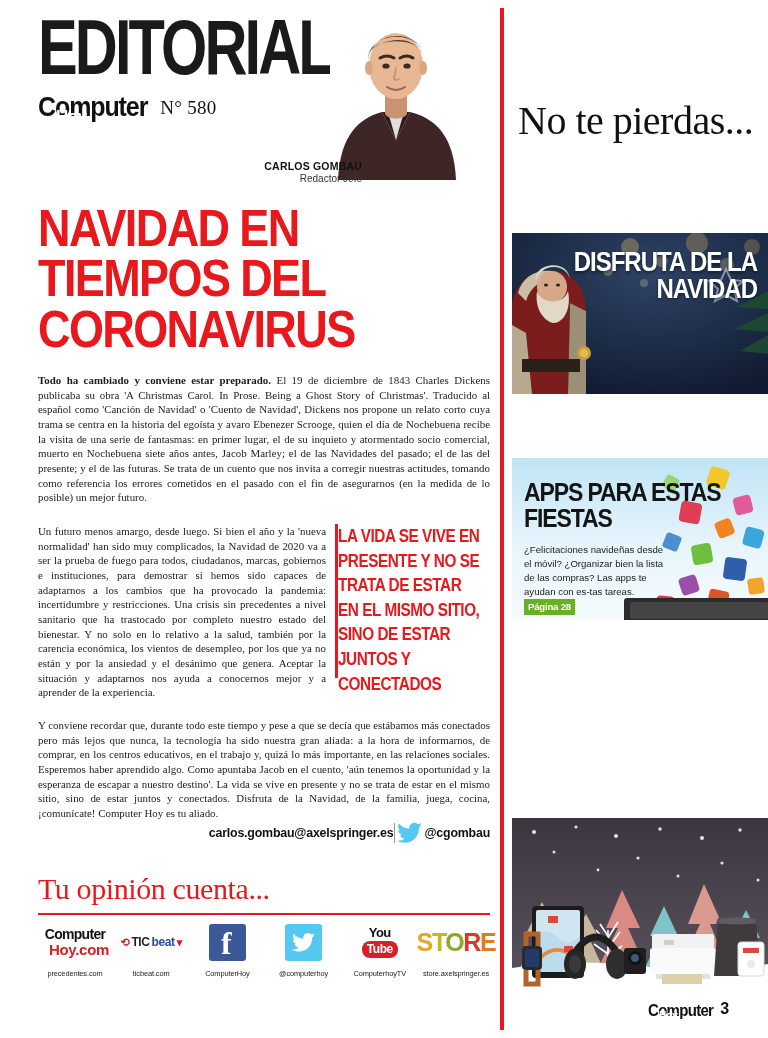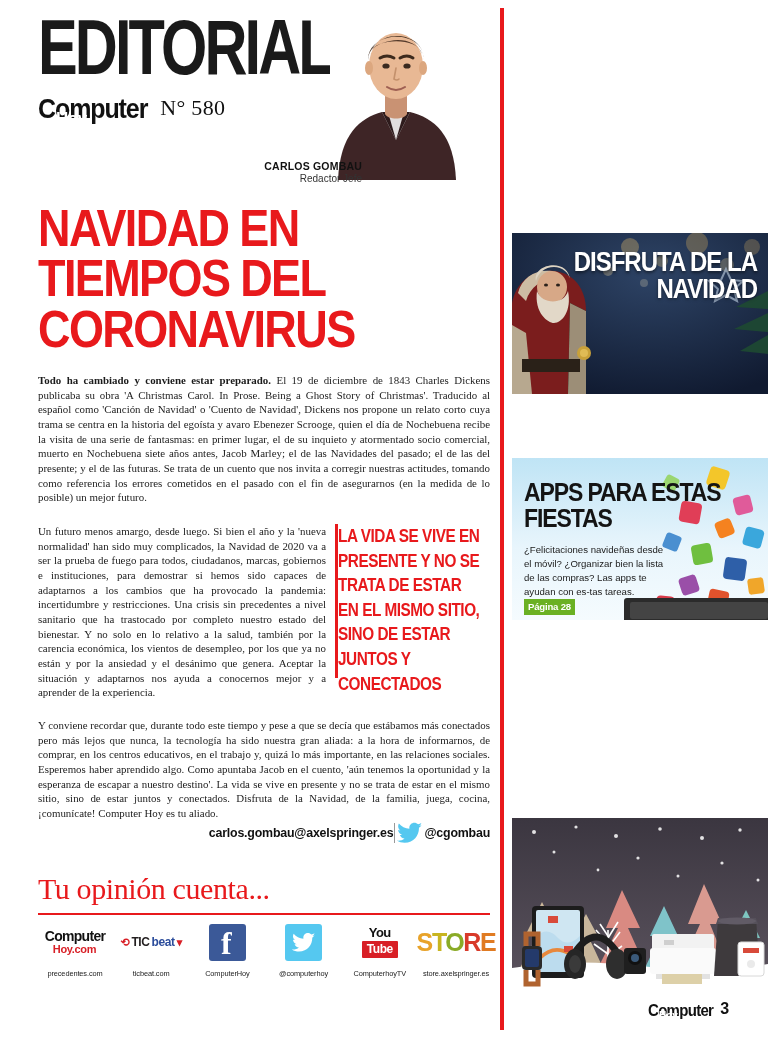--- a/index.html
+++ b/index.html
@@ -51,21 +51,21 @@
     left:18px; top:13px;
     font-family:"Liberation Sans", sans-serif;
     font-weight:bold; font-size:17px;
     color:#fff; letter-spacing:-0.5px;
     line-height:1;
     transform:scaleY(1.1);
     transform-origin:left top;
   }
   .issue-no {
     font-family:"Liberation Serif", serif;
-    font-size:22px; color:#111; letter-spacing:0.3px;
+    font-size:19px; color:#111; letter-spacing:0.3px;
     padding-bottom:1px; margin-left:4px;
   }
 
   
   .author-photo {
     position:absolute; left:330px; top:8px; width:132px; height:172px;
     overflow:hidden;
   }
   .author-photo svg { display:block; }
   .author-name {
@@ -164,21 +164,21 @@
     font-family:"Liberation Sans", sans-serif; font-weight:bold;
     font-size:14px; letter-spacing:-0.7px; color:#111;
     transform:scaleY(1.1); transform-origin:left bottom; display:block;
   }
   .mini-ch-red {
     position:absolute; left:8px; top:-4px; width:25px; height:20px;
     background:#d81f26; z-index:-1;
   }
   .mini-ch-bot {
     font-family:"Liberation Sans", sans-serif; font-weight:bold;
-    font-size:11px; letter-spacing:-0.3px; color:#d81f26;
+    font-size:15px; letter-spacing:-0.3px; color:#d81f26;
     display:block; text-align:left; margin-left:8px; margin-top:1px;
   }
 
   .ticbeat {
     font-family:"Liberation Sans", sans-serif; font-weight:bold;
     font-size:12px; color:#231f20; letter-spacing:-0.4px;
     display:flex; align-items:center; gap:2px;
   }
   .ticbeat .swirl { color:#d81f26; font-size:11px; }
   .ticbeat .b { color:#2b4c9b; }
@@ -188,21 +188,21 @@
   .fb-f { position:absolute; left:12px; top:3px; color:#fff;
           font-family:"Liberation Serif", serif; font-weight:bold; font-size:32px; line-height:1; }
   .tw-box { width:37px; height:37px; background:#55c8f0; border-radius:3px;
             display:flex; align-items:center; justify-content:center; }
   .yt-wrap { text-align:center; }
   .yt-you {
     font-family:"Liberation Sans", sans-serif; font-weight:bold;
     font-size:13px; color:#111; line-height:1; letter-spacing:-0.5px;
   }
   .yt-tube {
-    background:#d81f26; color:#fff; border-radius:1px;
+    background:#d81f26; color:#fff; border-radius:8px;
     font-family:"Liberation Sans", sans-serif; font-weight:bold;
     font-size:12px; padding:1px 5px 2px; display:inline-block;
     margin-top:2px; letter-spacing:-0.4px;
   }
   .store-logo {
     font-family:"Liberation Sans", sans-serif; font-weight:bold;
     font-size:25px; letter-spacing:-1.4px; line-height:1;
   }
 
   
@@ -438,20 +438,21 @@
         <div class="social-label">store.axelspringer.es</div>
       </div>
 
     </div>
   </div>
 
   <div class="divider"></div>
 
   <div class="right-col">
 
+    <div class="rc-title">No te pierdas...</div>
 
     <div class="card" id="card1">
       <svg class="c1-bg" viewBox="0 0 256 161" preserveAspectRatio="none">
         <defs>
           <radialGradient id="bokeh" cx="55%" cy="25%" r="80%">
             <stop offset="0%" stop-color="#2e4466"></stop>
             <stop offset="100%" stop-color="#101a30"></stop>
           </radialGradient>
         </defs>
         <rect width="256" height="161" fill="url(#bokeh)"></rect>

